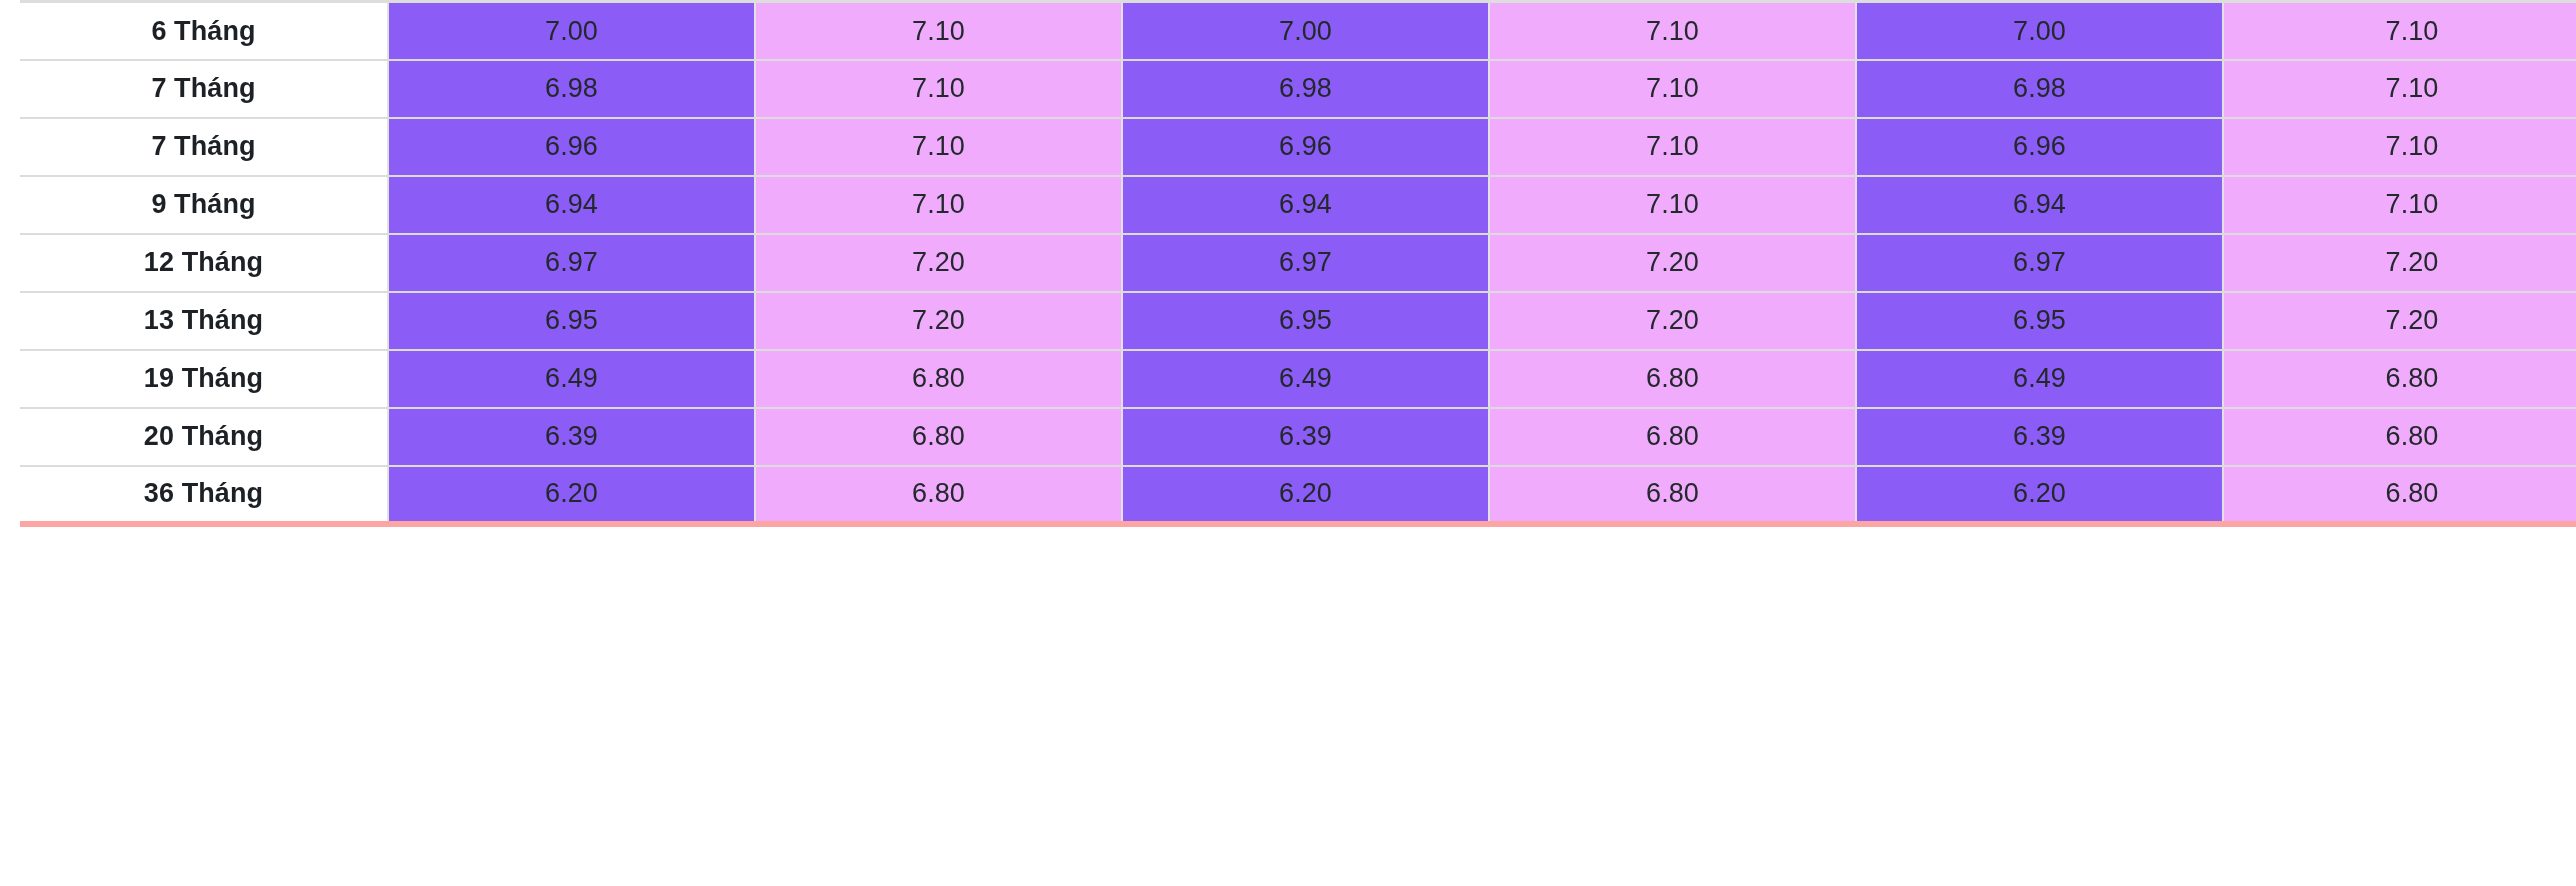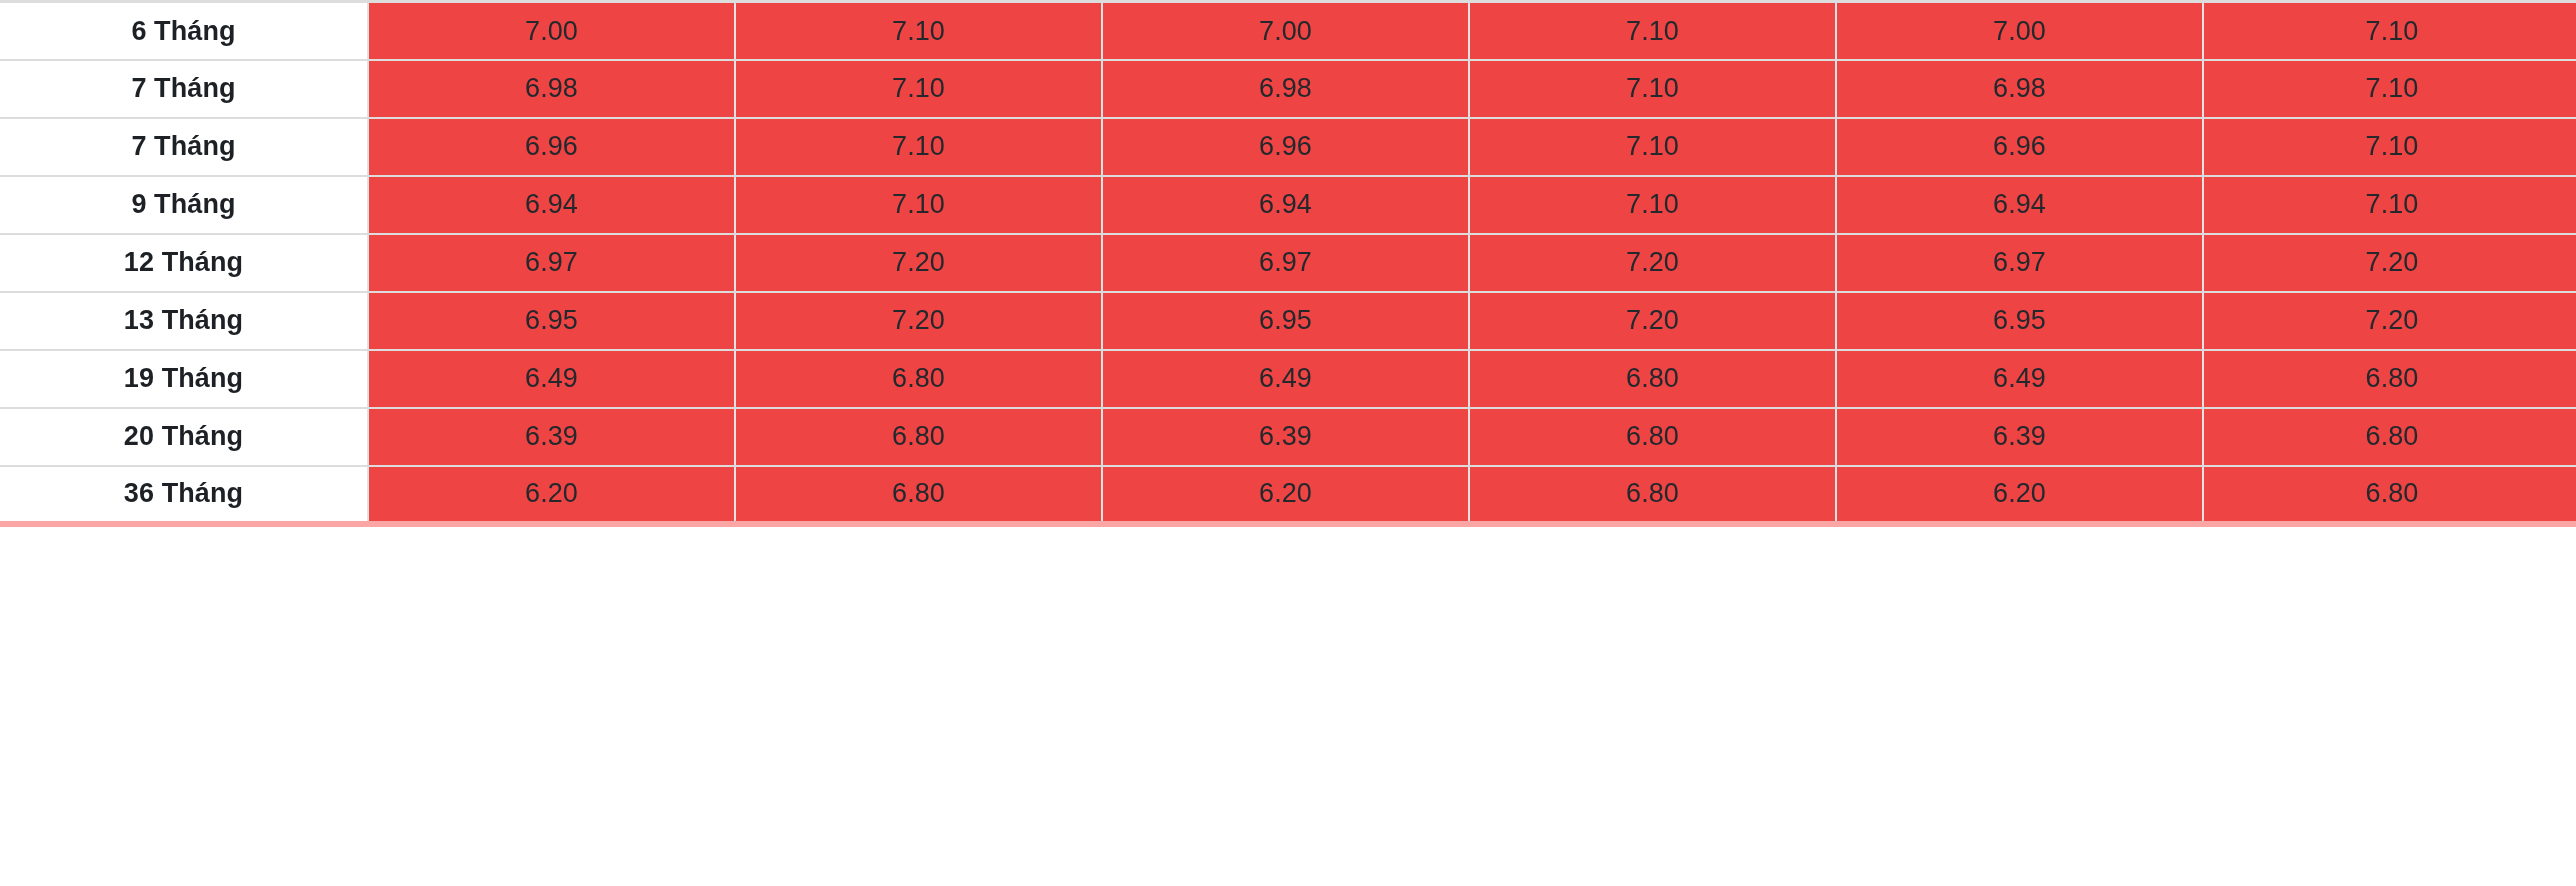--- a/index.html
+++ b/index.html
@@ -14,20 +14,21 @@
     overflow: hidden;
     font-family: "Liberation Sans", "DejaVu Sans", sans-serif;
     color: #212529;
   }
 
   .rate-table-wrap {
     width: 2576px;
     height: 886px;
     box-sizing: border-box;
     background: #ffffff;
+    padding-left: 20px;
   }
 
   table.rate-table {
     border-collapse: collapse;
     table-layout: fixed;
     width: 2576px;
     border-top: 3px solid #dddddd;
   }
 
   table.rate-table col.c-term  { width: 368px; }
@@ -51,25 +52,25 @@
     overflow: hidden;
   }
 
   table.rate-table td.term {
     font-weight: 700;
     background: #ffffff;
     color: #1d2125;
   }
 
   table.rate-table td.shaded {
-    background: #ef4444;
+    background: #8b5cf6;
   }
 
   table.rate-table td.plain {
-    background: #ef4444;
+    background: #f0abfc;
   }
 
   table.rate-table td.last-col {
     border-right: none;
   }
 
   table.rate-table tr.last-row td {
     border-bottom: 6px solid #fca5a5;
   }
 </style>

